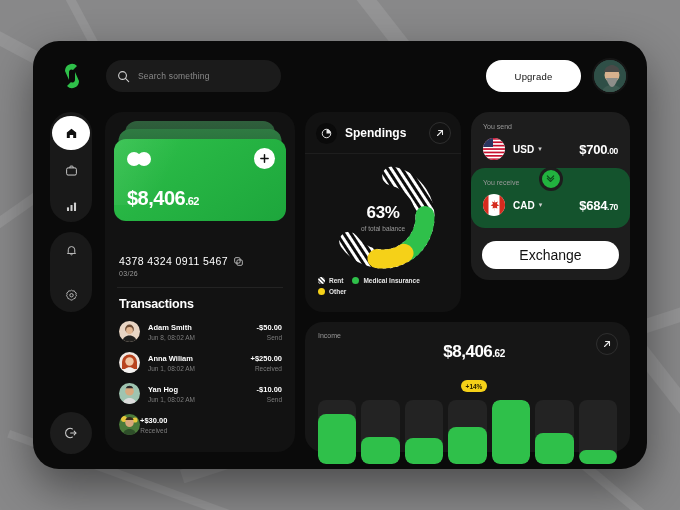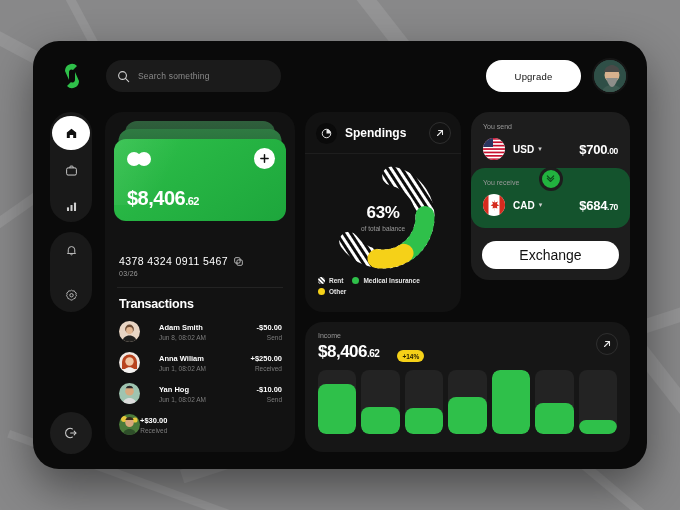--- a/index.html
+++ b/index.html
@@ -123,21 +123,21 @@
   .divider { margin:10px 12px 0; height:1px; background:#232323; }
   .tx-title {
     margin:9px 0 0 14px; color:#fff; font-size:12.5px; font-weight:700;
     letter-spacing:-.2px;
   }
   .tx-list { margin-top:5px; }
   .tx-row {
     display:flex; align-items:center; padding:5px 13px 5px 14px; cursor:pointer;
   }
   .tx-av { width:21px; height:21px; border-radius:50%; flex:none; overflow:hidden; }
-  .tx-mid { margin-left:19px; flex:1; }
+  .tx-mid { margin-left:8px; flex:1; }
   .tx-name { color:#fff; font-size:7.5px; font-weight:700; }
   .tx-date { color:#7d7d7d; font-size:6.5px; margin-top:2px; }
   .tx-right { text-align:right; }
   .tx-amt { color:#fff; font-size:7.5px; font-weight:700; }
   .tx-type { color:#7d7d7d; font-size:6.5px; margin-top:2px; }
 
   
   .sp-head {
     display:flex; align-items:center; gap:8px; padding:10px 10px 9px 11px;
     border-bottom:1px solid #1e1e1e;
@@ -187,21 +187,21 @@
               border-radius:14px; }
   .exchange-btn {
     position:absolute; left:11px; bottom:11px; width:137px; height:28px;
     background:#fff; color:#111; border:none; border-radius:14px;
     font-size:14px; cursor:pointer;
   }
 
   
   .in-head { padding:10px 0 0 13px; position:relative; }
   .in-label { color:#9a9a9a; font-size:7px; }
-  .in-amt-row { display:flex; align-items:flex-end; gap:18px; margin-top:3px; }
+  .in-amt-row { display:flex; align-items:center; gap:18px; margin-top:3px;flex-direction:column; }
   .in-amt { color:#fff; font-size:17px; font-weight:700; letter-spacing:-.5px; }
   .in-amt .cents { font-size:10px; }
   .badge {
     background:#f5d118; color:#2a2200; font-size:6.5px; font-weight:700;
     padding:2.5px 5px; border-radius:7px;
   }
   .in-arrow { position:absolute; right:12px; top:11px; }
   .bars { display:flex; gap:5px; padding:8px 13px 11px; align-items:flex-end; }
   .bar-track {
     flex:1; height:64px; background:#232323; border-radius:8px;

